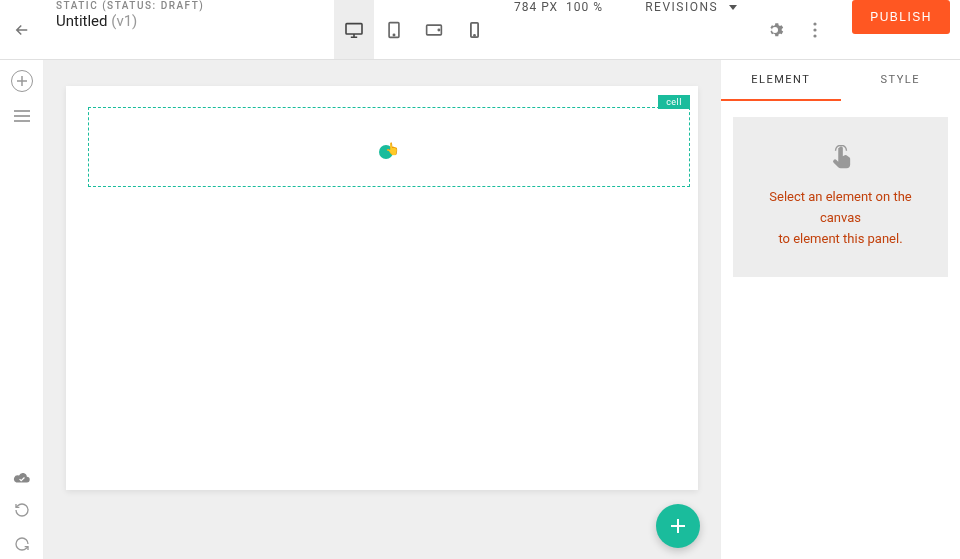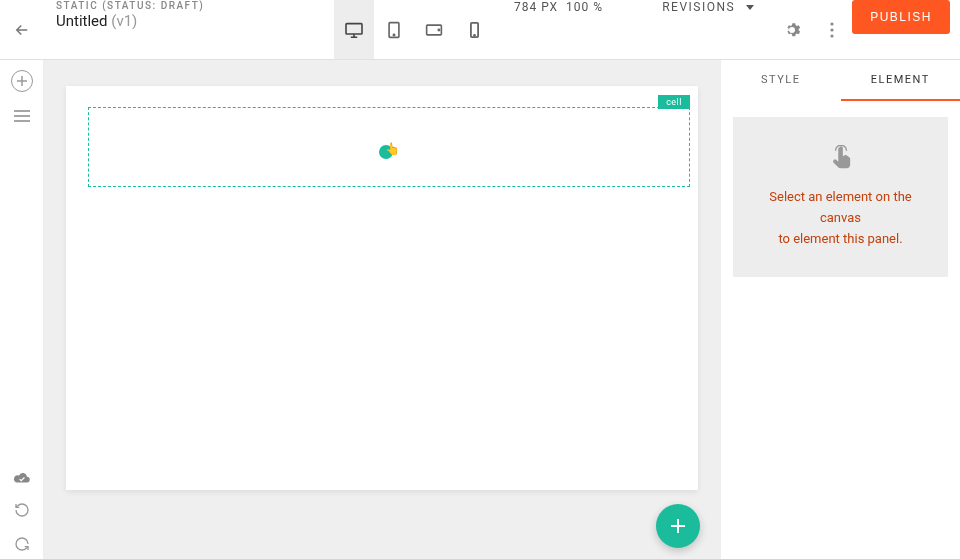--- a/index.html
+++ b/index.html
@@ -14,21 +14,21 @@
 
 .device-group { display: flex; align-items: center; height: 100%; }
 .device-btn { width: 40px; height: 100%; display: flex; align-items: center; justify-content: center; cursor: pointer; }
 .device-btn.active { background: #ededed; }
 
 .zoom-area { margin-left: 20px; font-size: 12px; letter-spacing: 1px; color: #555; }
 
 .tb-spacer { flex: 1; }
 .revisions { font-size: 12px; letter-spacing: 1.5px; color: #555; margin-right: 18px; cursor: pointer; display: flex; align-items: center; gap: 11px; }
 .tb-icon-btn { width: 40px; height: 100%; display: flex; align-items: center; justify-content: center; cursor: pointer; }
-.publish-btn { background: #ff5722; color: #fff; font-size: 12px; letter-spacing: 1.5px; padding: 10px 18px; border-radius: 3px; border: none; margin-right: 10px; cursor: pointer; }
+.publish-btn { background: #ff5722; color: #fff; font-size: 12px; letter-spacing: 1.5px; padding: 10px 18px; border-radius: 3px; border: none; margin-right: 10px; cursor: pointer; margin-left: 17px; }
 
 .main { display: flex; height: 510px; }
 .left-rail { width: 44px; background: #fff; border-right: 1px solid #eee; display: flex; flex-direction: column; align-items: center; }
 .rail-add { margin-top: 10px; width: 22px; height: 22px; border: 1.5px solid #999; border-radius: 50%; display: flex; align-items: center; justify-content: center; cursor: pointer; }
 .rail-menu { margin-top: 18px; cursor: pointer; }
 .rail-spacer { flex: 1; }
 .rail-bottom-icon { margin-bottom: 18px; cursor: pointer; }
 
 .canvas-area { flex: 1; background: #efefef; position: relative; display: flex; justify-content: center; padding-top: 26px; }
 .canvas-page { width: 632px; height: 404px; background: #fff; box-shadow: 0 2px 6px rgba(0,0,0,0.08); position: relative; }
@@ -160,22 +160,22 @@
     </div>
     <div class="fab">
       <svg width="16" height="16" viewBox="0 0 16 16" stroke="#fff" stroke-width="2">
           <path d="M8 1v14M1 8h14"></path>
         </svg>
     </div>
   </div>
 
   <div class="right-panel">
     <div class="panel-tabs">
+      <div class="panel-tab active">ELEMENT</div>
       <div class="panel-tab">STYLE</div>
-      <div class="panel-tab active">ELEMENT</div>
     </div>
     <div class="panel-body">
       <div class="placeholder-box">
         <div class="placeholder-icon">
           <svg width="22" height="28" viewBox="0 0 24 30" fill="#999" style="margin:0 auto">
               <path d="M10 3a2 2 0 014 0v9l2-1a2 2 0 012 0l3 2a2 2 0 011 2v6a4 4 0 01-4 4h-6a4 4 0 01-3-1l-5-5a2 2 0 013-3l2 2V3z"></path>
               <path d="M6 6a6 6 0 0112 0" fill="none" stroke="#999" stroke-width="1.5"></path>
             </svg>
         </div>
         <div class="placeholder-text">

